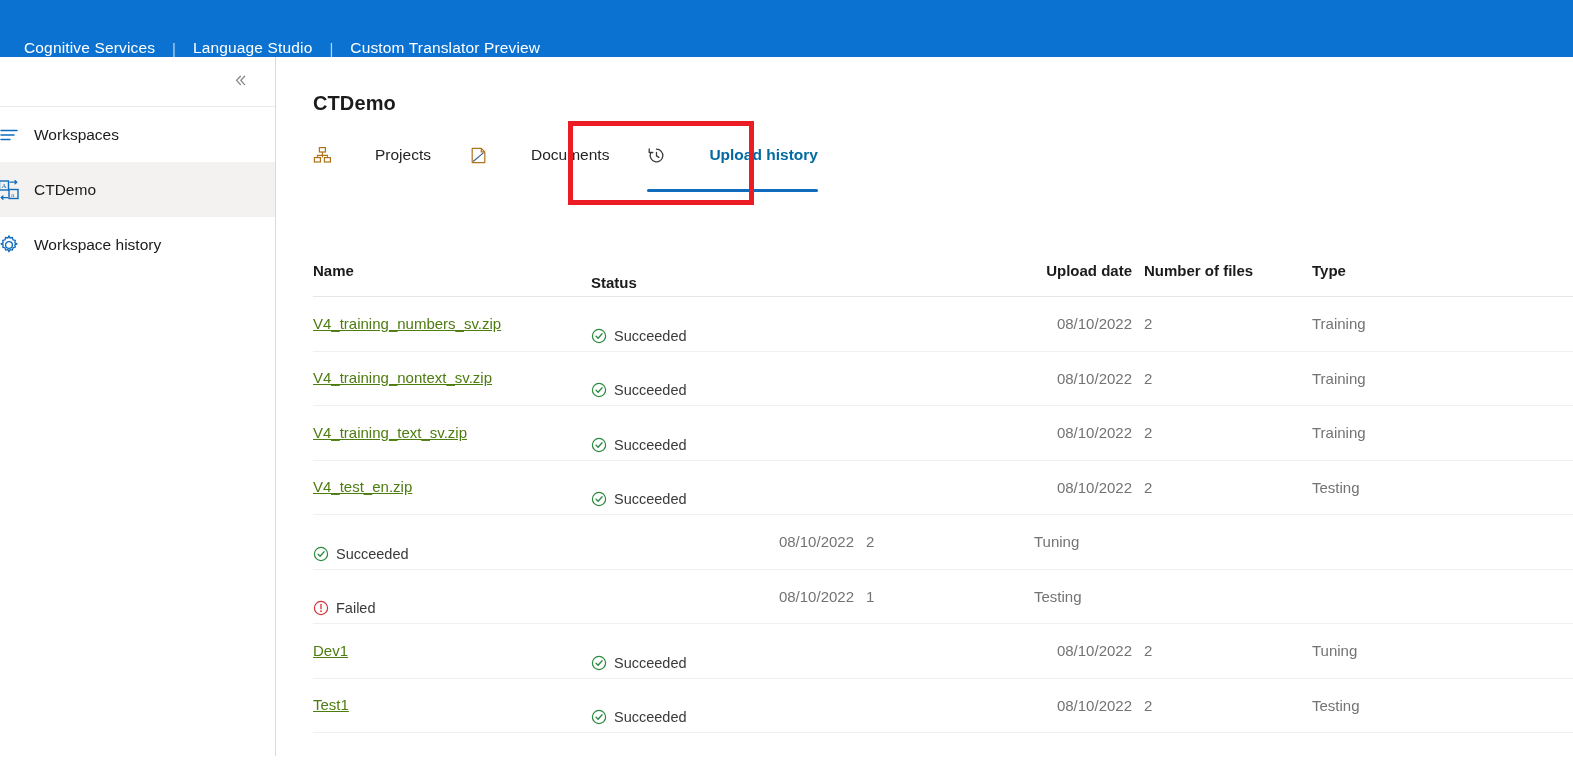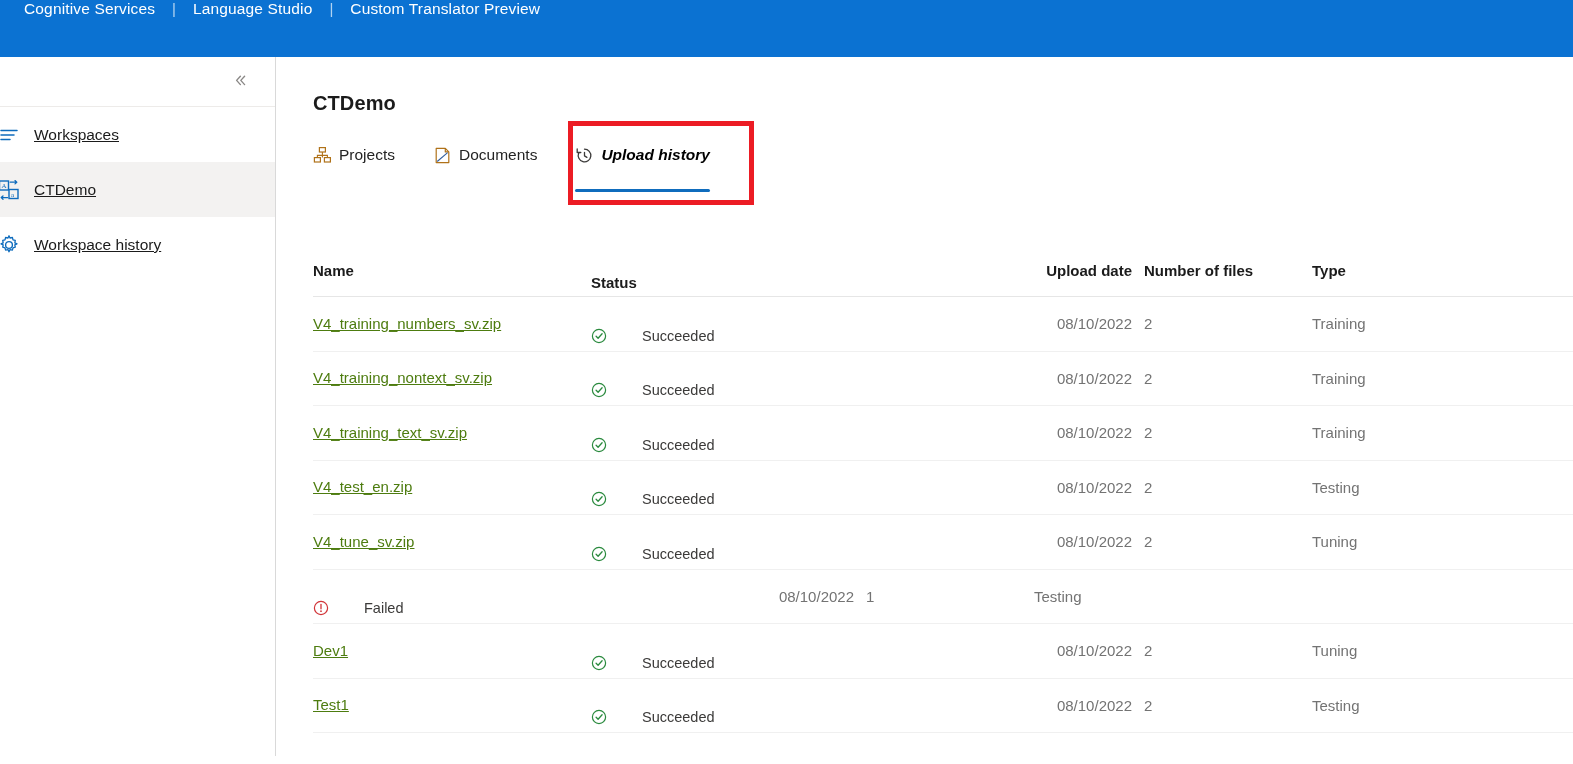--- a/index.html
+++ b/index.html
@@ -17,21 +17,21 @@
   }
 
   
   #app-header {
     position: absolute;
     left: 0; top: 0;
     width: 1573px;
     height: 57px;
     background: #0b72d2;
     display: flex;
-    align-items: flex-start;
+    align-items: flex-end;
     box-sizing: border-box;
     padding-left: 24px;
   }
   .crumb {
     color: #ffffff;
     font-size: 15.5px;
     letter-spacing: .15px;
     white-space: nowrap;
   }
   .crumb-sep {
@@ -68,21 +68,20 @@
   }
   .nav-item {
     height: 55px;
     display: flex;
     align-items: center;
     box-sizing: border-box;
     padding-left: 8px;
     cursor: pointer;
     font-size: 15.5px;
     color: #1b1b1b;
-    text-decoration: underline;
   }
   .nav-item.selected { background: #f3f2f1; }
   .nav-ico {
     width: 26px;
     min-width: 26px;
     margin-right: 12px;
     display: flex;
     align-items: center;
     justify-content: center;
     
@@ -116,35 +115,36 @@
     align-items: flex-start;
   }
   .tab {
     display: flex;
     align-items: center;
     height: 30px;
     margin-right: 38px;
     cursor: pointer;
     position: relative;
     padding-bottom: 4px;
+    gap: 36px;
   }
   .tab-ico {
     width: 19px;
     height: 19px;
     margin-right: 7px;
     display: flex;
     align-items: center;
     justify-content: center;
   }
   .tab-label {
     font-size: 15.5px;
     color: #242424;
     white-space: nowrap;
   }
-  .tab.active .tab-label { font-weight: bold; color: #000000; font-style: italic; }
+  .tab.active .tab-label { font-weight: bold; color: #0369a1; }
   .tab.active .tab-underline {
     position: absolute;
     left: 0; right: 0;
     bottom: -18px;
     height: 3px;
     background: #0f6cbd;
     border-radius: 2px;
   }
 
   
@@ -194,21 +194,20 @@
     color: #4d7c0f;
     text-decoration: underline;
     cursor: pointer;
     white-space: nowrap;
   }
   .status-cell {
     display: flex;
     align-items: center;
     font-size: 14.5px;
     color: #3b3a39;
-    gap: 28px;
   }
   .status-ico {
     width: 16px;
     height: 16px;
     margin-right: 7px;
     display: flex;
     align-items: center;
     justify-content: center;
   }
   .muted {
@@ -384,21 +383,20 @@
                 <path d="M5.1 8.2 7.1 10.2l4-4.4" fill="none" stroke="#2a8a3e" stroke-width="1.3" stroke-linecap="round" stroke-linejoin="round"></path>
               </svg>
             </span>
             <span>Succeeded</span>
           </div>
           <div class="cell c-date muted">08/10/2022</div>
           <div class="cell c-files muted">2</div>
           <div class="cell c-type muted">Testing</div>
         </div>
         <div class="tbl-row">
-          <div class="cell c-name"><span class="file-link">V4_tune_sv.zip</span></div>
           <div class="cell c-status status-cell">
             <span class="status-ico">
               <svg width="16" height="16" viewBox="0 0 16 16" aria-hidden="true">
                 <circle cx="8" cy="8" r="6.6" fill="none" stroke="#2a8a3e" stroke-width="1.2"></circle>
                 <path d="M5.1 8.2 7.1 10.2l4-4.4" fill="none" stroke="#2a8a3e" stroke-width="1.3" stroke-linecap="round" stroke-linejoin="round"></path>
               </svg>
             </span>
             <span>Succeeded</span>
           </div>
           <div class="cell c-date muted">08/10/2022</div>

